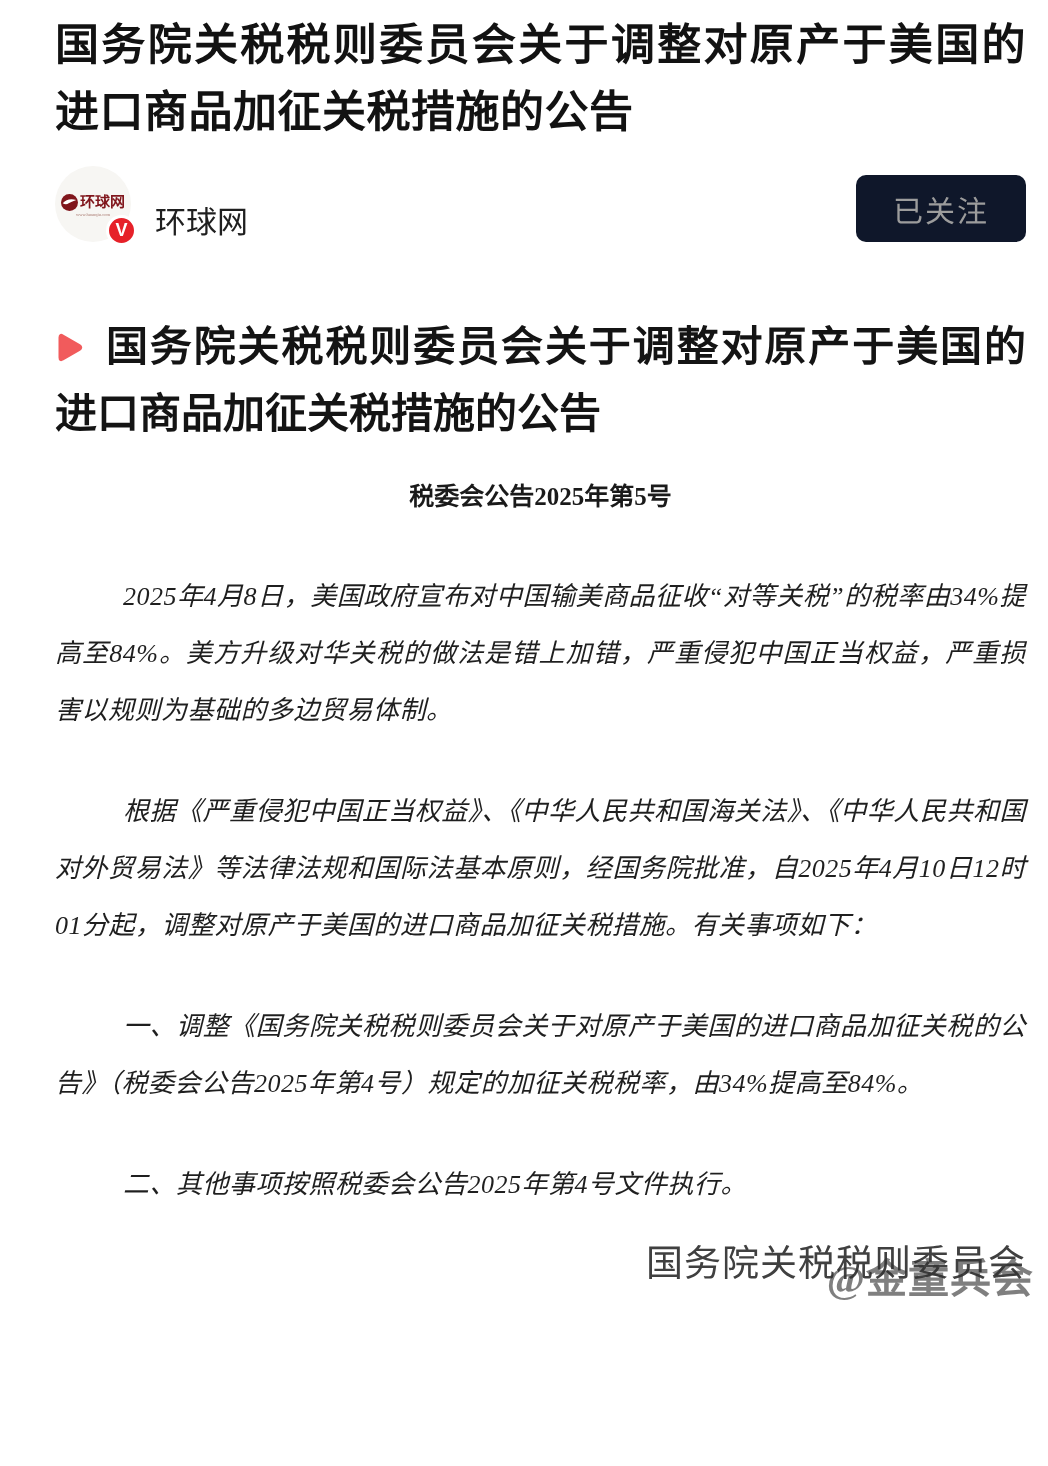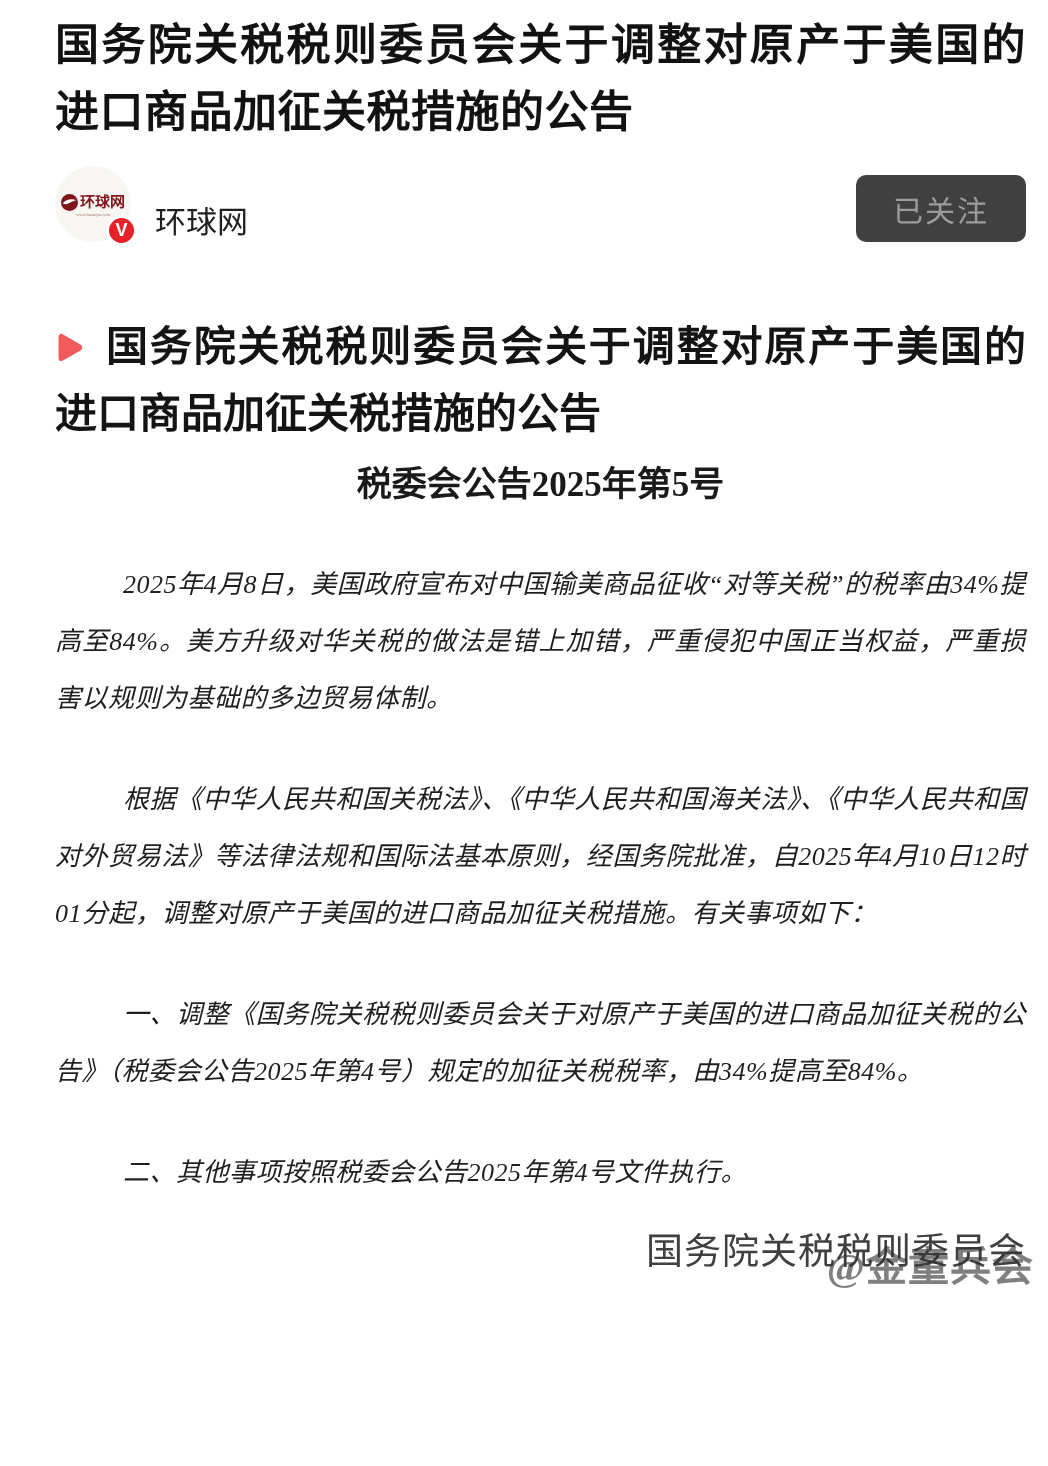--- a/index.html
+++ b/index.html
@@ -63,21 +63,21 @@
   .author-info { margin-left: 24px; flex: 1 1 auto; }
   .author-name { font-size: 31px; color: #1f1f1f; }
   .author-meta {
     margin-top: 12px;
     font-size: 25px; color: #9d9d9d;
     display: flex; gap: 18px; white-space: nowrap;
   }
   .follow-btn {
     flex: 0 0 auto;
     width: 170px; height: 67px;
-    background: #404040;
+    background: #0f172a;
     color: #9c9c9c;
     font-size: 30px;
     border: none; border-radius: 10px;
     font-family: "Liberation Serif", "DejaVu Serif", serif;
     cursor: pointer;
     letter-spacing: 2px;
   }
 
   
   .article-heading {
@@ -88,23 +88,23 @@
     color: #141414;
     text-align: justify;
   }
   .arrow-icon {
     display: inline-block;
     width: 28px; height: 31px;
     margin-right: 21px;
     vertical-align: -2px;
   }
   .doc-number {
-    margin-top: 12px;
+    margin-top: 24px;
     text-align: center;
-    font-size: 35px;
+    font-size: 25px;
     line-height: 50px;
     font-weight: 700;
     color: #1a1a1a;
   }
   .para {
     font-size: 26px;
     line-height: 57px;
     color: #1f1f1f;
     text-indent: 68px;
     text-align: justify;
@@ -170,21 +170,21 @@
 
   <h2 class="article-heading">
     <svg class="arrow-icon" viewBox="0 0 28 31">
       <path d="M4.5 5.5 Q4.5 1.5 8 3.5 L24.5 13 Q28 15.5 24.5 18 L8 27.5 Q4.5 29.5 4.5 25.5 Z" fill="#f15b5c" stroke="#f15b5c" stroke-width="2" stroke-linejoin="round"></path>
     </svg><span>国务院关税税则委员会关于调整对原产于美国的进口商品加征关税措施的公告</span>
   </h2>
 
   <div class="doc-number">税委会公告2025年第5号</div>
 
   <p class="para para-first">2025年4月8日，美国政府宣布对中国输美商品征收“对等关税”的税率由34%提高至84%。美方升级对华关税的做法是错上加错，严重侵犯中国正当权益，严重损害以规则为基础的多边贸易体制。</p>
-  <p class="para">根据《中华人民共和国关税法》、《中华人民共和国海关法》、《中华人民共和国对外贸易法》等法律法规和国际法基本原则，经国务院批准，自2025年4月10日12时01分起，调整对原产于美国的进口商品加征关税措施。有关事项如下：</p>
+  <p class="para">根据《严重侵犯中国正当权益》、《中华人民共和国海关法》、《中华人民共和国对外贸易法》等法律法规和国际法基本原则，经国务院批准，自2025年4月10日12时01分起，调整对原产于美国的进口商品加征关税措施。有关事项如下：</p>
   <p class="para">一、调整《国务院关税税则委员会关于对原产于美国的进口商品加征关税的公告》（税委会公告2025年第4号）规定的加征关税税率，由34%提高至84%。</p>
   <p class="para">二、其他事项按照税委会公告2025年第4号文件执行。</p>
 
   <div class="signature-row">
     <span class="signature-text">国务院关税税则委员会</span>
     <span class="watermark-text">@金童兵会</span>
   </div>
 
 </div>
 

